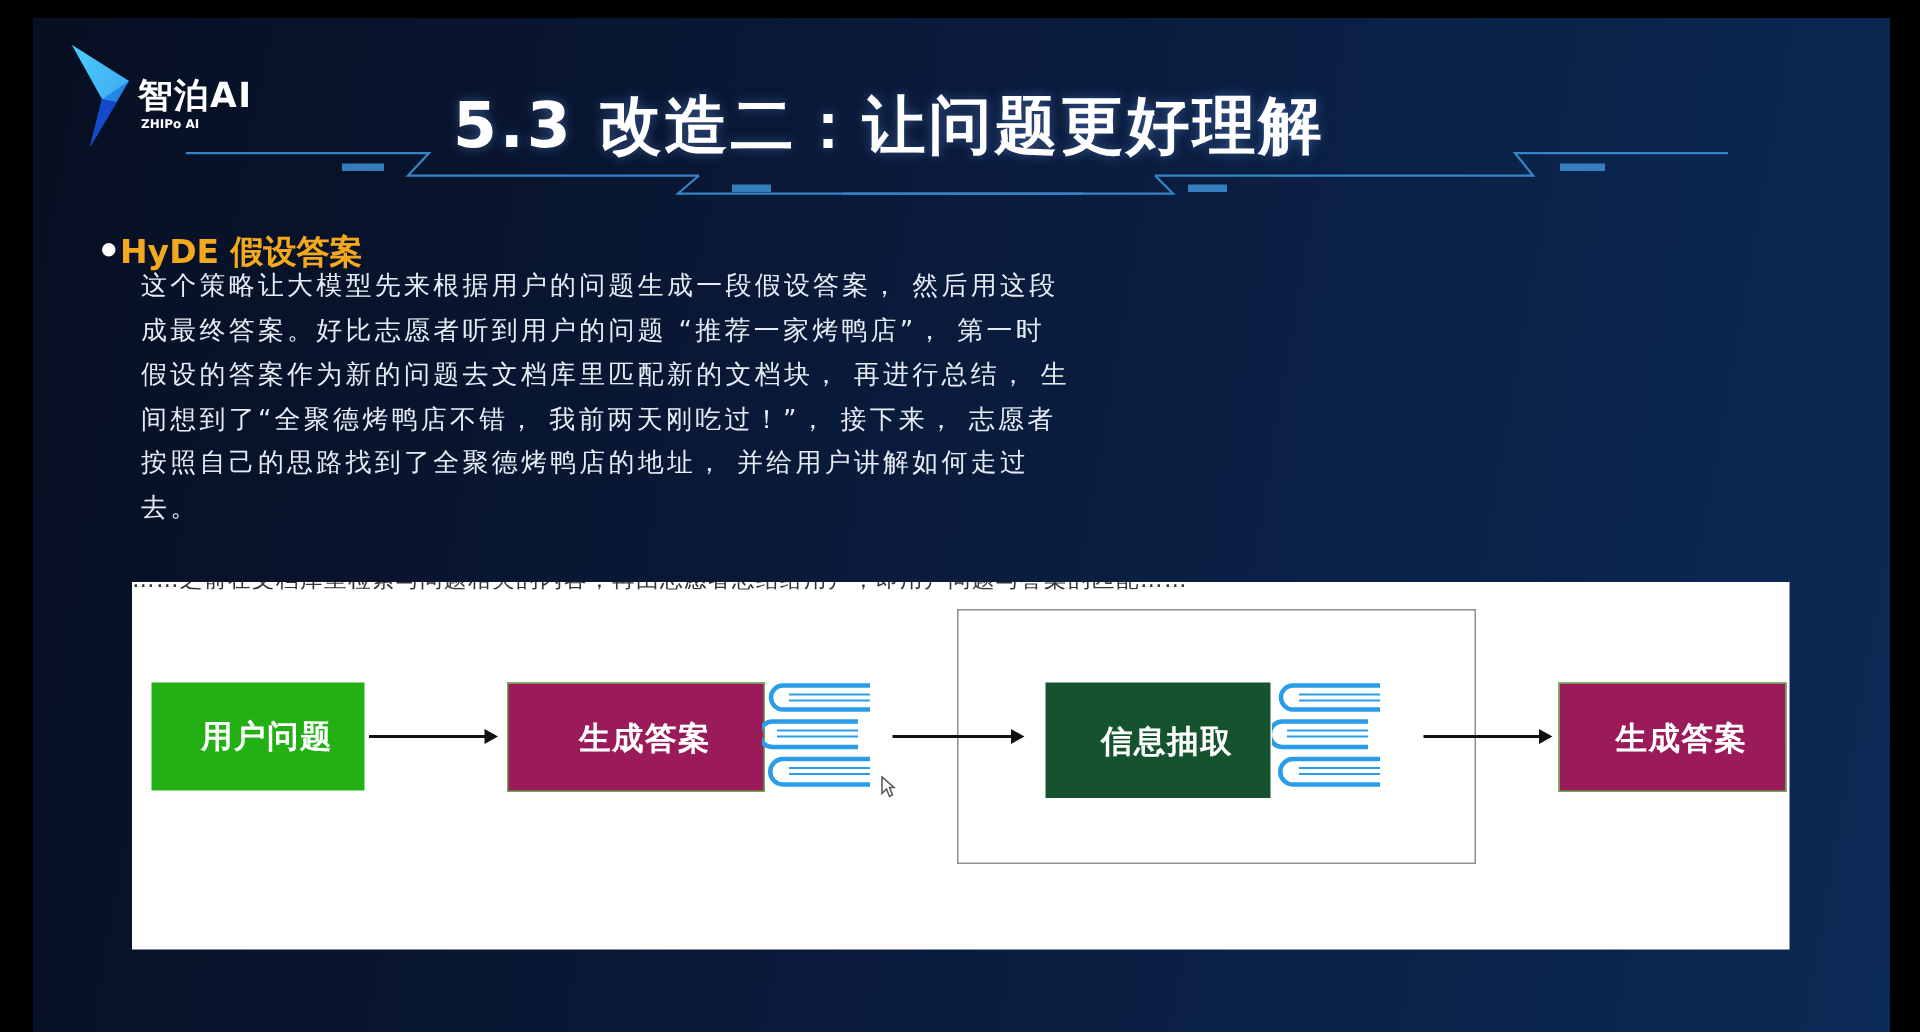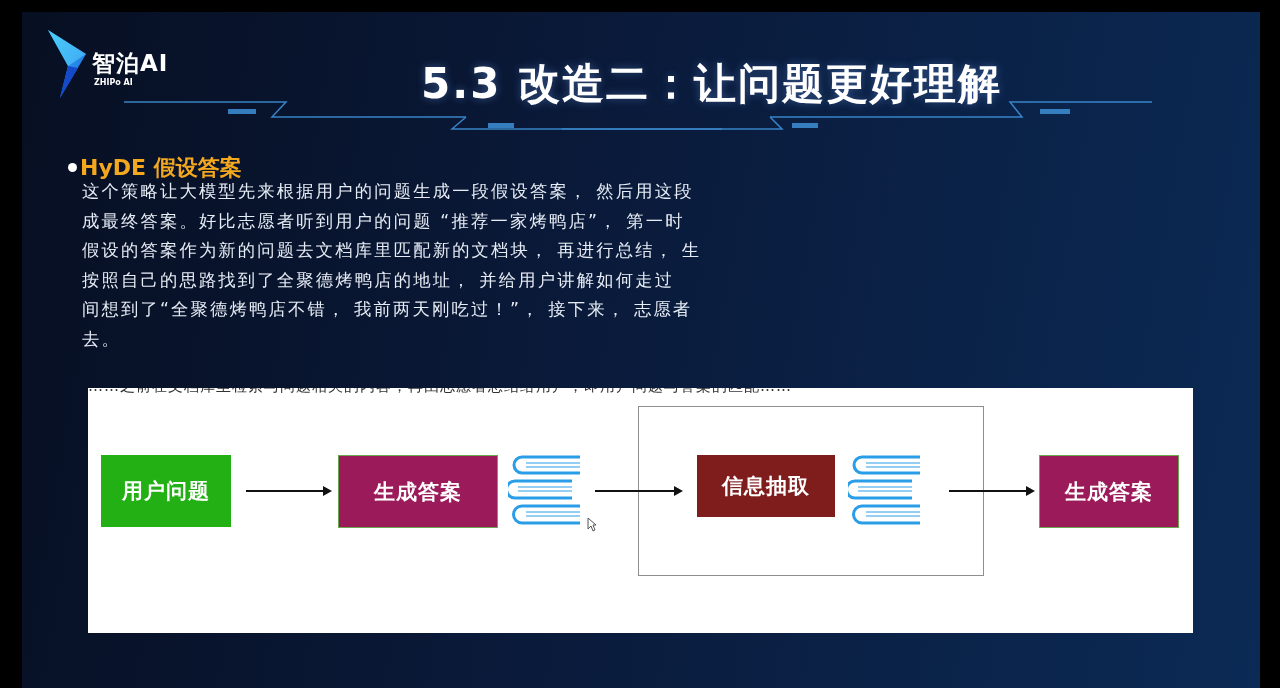--- a/index.html
+++ b/index.html
@@ -15,48 +15,48 @@
   .logo { position:absolute; left:24px; top:16px; width:160px; height:80px; }
   .logo-mark { position:absolute; left:0; top:0; }
   .logo-cn {
     position:absolute; left:46px; top:20px; color:#fff; font-weight:bold;
     font-size:23px; letter-spacing:1px; white-space:nowrap;
   }
   .logo-en {
     position:absolute; left:48px; top:50px; color:#fff; font-size:8px; font-weight:bold; white-space:nowrap;
   }
   .title {
-    position:absolute; left:280px; top:44px; width:700px; text-align:right;
+    position:absolute; left:280px; top:44px; width:700px; text-align:left;
     color:#fff; font-weight:bold; font-size:42px; letter-spacing:2px; white-space:nowrap;
     text-shadow: 0 0 8px rgba(120,170,255,0.4);
   }
   .deco { position:absolute; left:0; top:0; }
   .bullet-head {
     position:absolute; left:46px; top:141px; color:#f4a81e; font-weight:bold; font-size:22px; white-space:nowrap;
   }
   .bullet-dot {
     display:inline-block; width:9px; height:9px; background:#fff; border-radius:50%;
     margin-right:3px; vertical-align:middle; position:relative; top:-2px;
   }
   .para {
     position:absolute; left:60px; top:165px; width:676px; color:#e6ecf5; font-size:17.3px;
     line-height:29.6px; letter-spacing:2.2px; text-align:justify;
   }
-  .para span { display:block; white-space:nowrap; }
+  .para span { display:block; white-space:nowrap;margin-left:12px; }
   .figure {
     position:absolute; left:66px; top:376px; width:1105px; height:245px; background:#fff;
     overflow:hidden;
   }
   .cut-text {
     position:absolute; left:0; top:-11px; width:1105px; height:16px; overflow:hidden;
     color:#333; font-size:15px; white-space:nowrap; letter-spacing:1px;
   }
   .box {
     position:absolute; color:#fff; font-weight:bold; font-size:21px; display:flex;
-    align-items:center; justify-content:center; letter-spacing:1px;
+    align-items:center; justify-content:center; letter-spacing:1px;padding-left:12px;
   }
   .frame { position:absolute; border:1.5px solid #8e8e8e; }
   .arrow { position:absolute; height:2px; background:#111; }
   .arrow::after {
     content:""; position:absolute; right:-2px; top:-4px; border-left:9px solid #111;
     border-top:5px solid transparent; border-bottom:5px solid transparent;
   }
   .books { position:absolute; }
   .cursor { position:absolute; }
 </style>
@@ -99,22 +99,22 @@
   <div class="title">5.3 改造二：让问题更好理解</div>
 
   <div class="bullet-head">
     <span class="bullet-dot"></span><span>HyDE 假设答案</span>
   </div>
 
   <div class="para">
     <span>这个策略让大模型先来根据用户的问题生成一段假设答案，  然后用这段</span>
     <span>成最终答案。好比志愿者听到用户的问题  “推荐一家烤鸭店”，  第一时</span>
     <span>假设的答案作为新的问题去文档库里匹配新的文档块，  再进行总结，  生</span>
+    <span>间想到了“全聚德烤鸭店不错，  我前两天刚吃过！”，  接下来，  志愿者</span>
     <span>按照自己的思路找到了全聚德烤鸭店的地址，  并给用户讲解如何走过</span>
-    <span>间想到了“全聚德烤鸭店不错，  我前两天刚吃过！”，  接下来，  志愿者</span>
     <span>去。</span>
   </div>
 
   <div class="figure">
     <div class="cut-text">……之前在文档库里检索与问题相关的内容，再由志愿者总结给用户，即用户问题与答案的匹配……</div>
 
     <div class="frame" style="left:550px; top:18px; width:344px; height:168px;"></div>
 
     <div class="box" style="left:13px; top:67px; width:130px; height:72px; background:#22b014;">用户问题</div>
 
@@ -137,21 +137,21 @@
           <line x1="18" y1="62" x2="72" y2="62"></line>
       </g>
     </svg>
 
     <svg class="cursor" style="left:499px; top:129px;" width="10" height="15" viewBox="0 0 10 15">
       <path d="M1 1 L1 12 L4 9 L6 14 L8 13 L6 8 L9 8 Z" fill="#fff" stroke="#555" stroke-width="1"></path>
     </svg>
 
     <div class="arrow" style="left:507px; top:102px; width:86px;"></div>
 
-    <div class="box" style="left:609px; top:67px; width:138px; height:62px; background:#7f1d1d;">信息抽取</div>
+    <div class="box" style="left:609px; top:67px; width:138px; height:77px; background:#14532d;">信息抽取</div>
 
     <svg class="books" style="left:760px; top:66px;" width="78" height="74" viewBox="0 0 78 74">
       <g fill="none" stroke="#2a9de8" stroke-width="3">
         <path d="M72 3 H14 a7 7 0 0 0 0 16 H72"></path>
         <path d="M64 27 H7 a7 7 0 0 0 0 17 H64"></path>
         <path d="M72 52 H14 a7 7 0 0 0 0 17 H72"></path>
       </g>
       <g stroke="#2a9de8" stroke-width="1.2">
         <line x1="18" y1="9" x2="72" y2="9"></line>
           <line x1="18" y1="13" x2="72" y2="13"></line>

